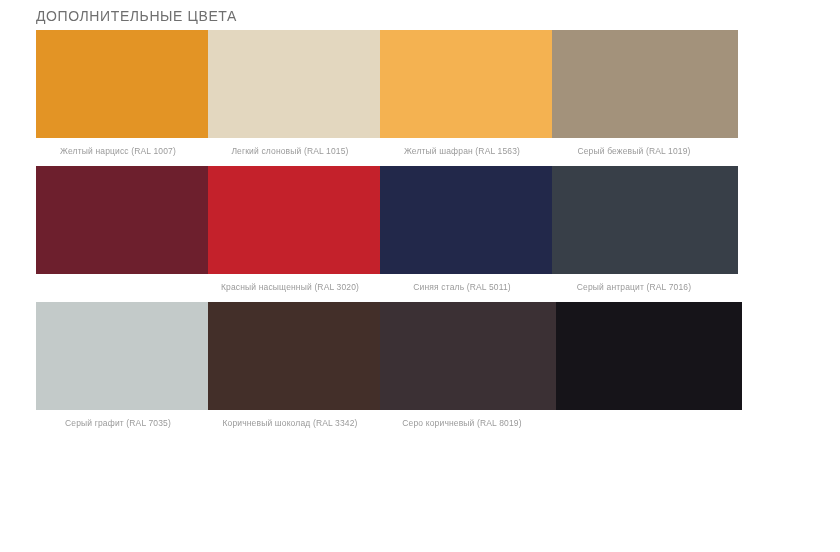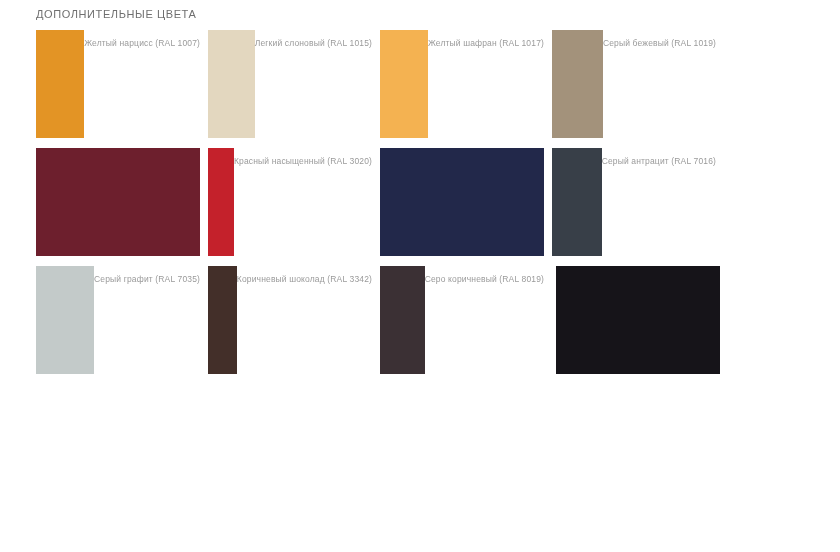--- a/index.html
+++ b/index.html
@@ -16,40 +16,40 @@
   .page {
     position: relative;
     width: 840px;
     height: 552px;
     box-sizing: border-box;
   }
   .section-title {
     position: absolute;
     left: 36px;
     top: 8px;
-    font-size: 11px;
+    font-size: 14px;
     letter-spacing: 0.6px;
     color: #6f6f6f;
     font-weight: 400;
     white-space: nowrap;
   }
   .grid {
     position: absolute;
     left: 36px;
     top: 30px;
     width: 768px;
     display: flex;
     flex-wrap: wrap;
   }
   .cell {
     width: 164px;
     margin-right: 8px;
     margin-bottom: 10px;
     display: flex;
-    flex-direction: row;
+    flex-direction: column;
     align-items: stretch;
   }
   .cell.last-in-row {
     margin-right: 12px;
   }
   .swatch {
     width: 186px;
     height: 108px;
     display: block;
   }
@@ -74,35 +74,36 @@
       <div class="cell">
         <div class="swatch" style="background: rgb(227, 148, 37);"></div>
         <div class="caption">Желтый нарцисс (RAL 1007)</div>
       </div>
       <div class="cell">
         <div class="swatch" style="background: rgb(227, 215, 191);"></div>
         <div class="caption">Легкий слоновый (RAL 1015)</div>
       </div>
       <div class="cell">
         <div class="swatch" style="background: rgb(244, 178, 81);"></div>
-        <div class="caption">Желтый шафран (RAL 1017)</div>
+        <div class="caption">Желтый шафран (RAL 1563)</div>
       </div>
       <div class="cell last-in-row">
         <div class="swatch" style="background: rgb(163, 146, 123);"></div>
         <div class="caption">Серый бежевый (RAL 1019)</div>
       </div>
       <div class="cell">
         <div class="swatch" style="background: rgb(109, 31, 45);"></div>
       </div>
       <div class="cell">
         <div class="swatch" style="background: rgb(196, 33, 43);"></div>
         <div class="caption">Красный насыщенный (RAL 3020)</div>
       </div>
       <div class="cell">
         <div class="swatch" style="background: rgb(34, 40, 74);"></div>
+        <div class="caption">Синяя сталь (RAL 5011)</div>
       </div>
       <div class="cell">
         <div class="swatch" style="background: rgb(56, 63, 72);"></div>
         <div class="caption">Серый антрацит (RAL 7016)</div>
       </div>
       <div class="cell">
         <div class="swatch" style="background: rgb(195, 202, 201);"></div>
         <div class="caption">Серый графит (RAL 7035)</div>
       </div>
       <div class="cell">

